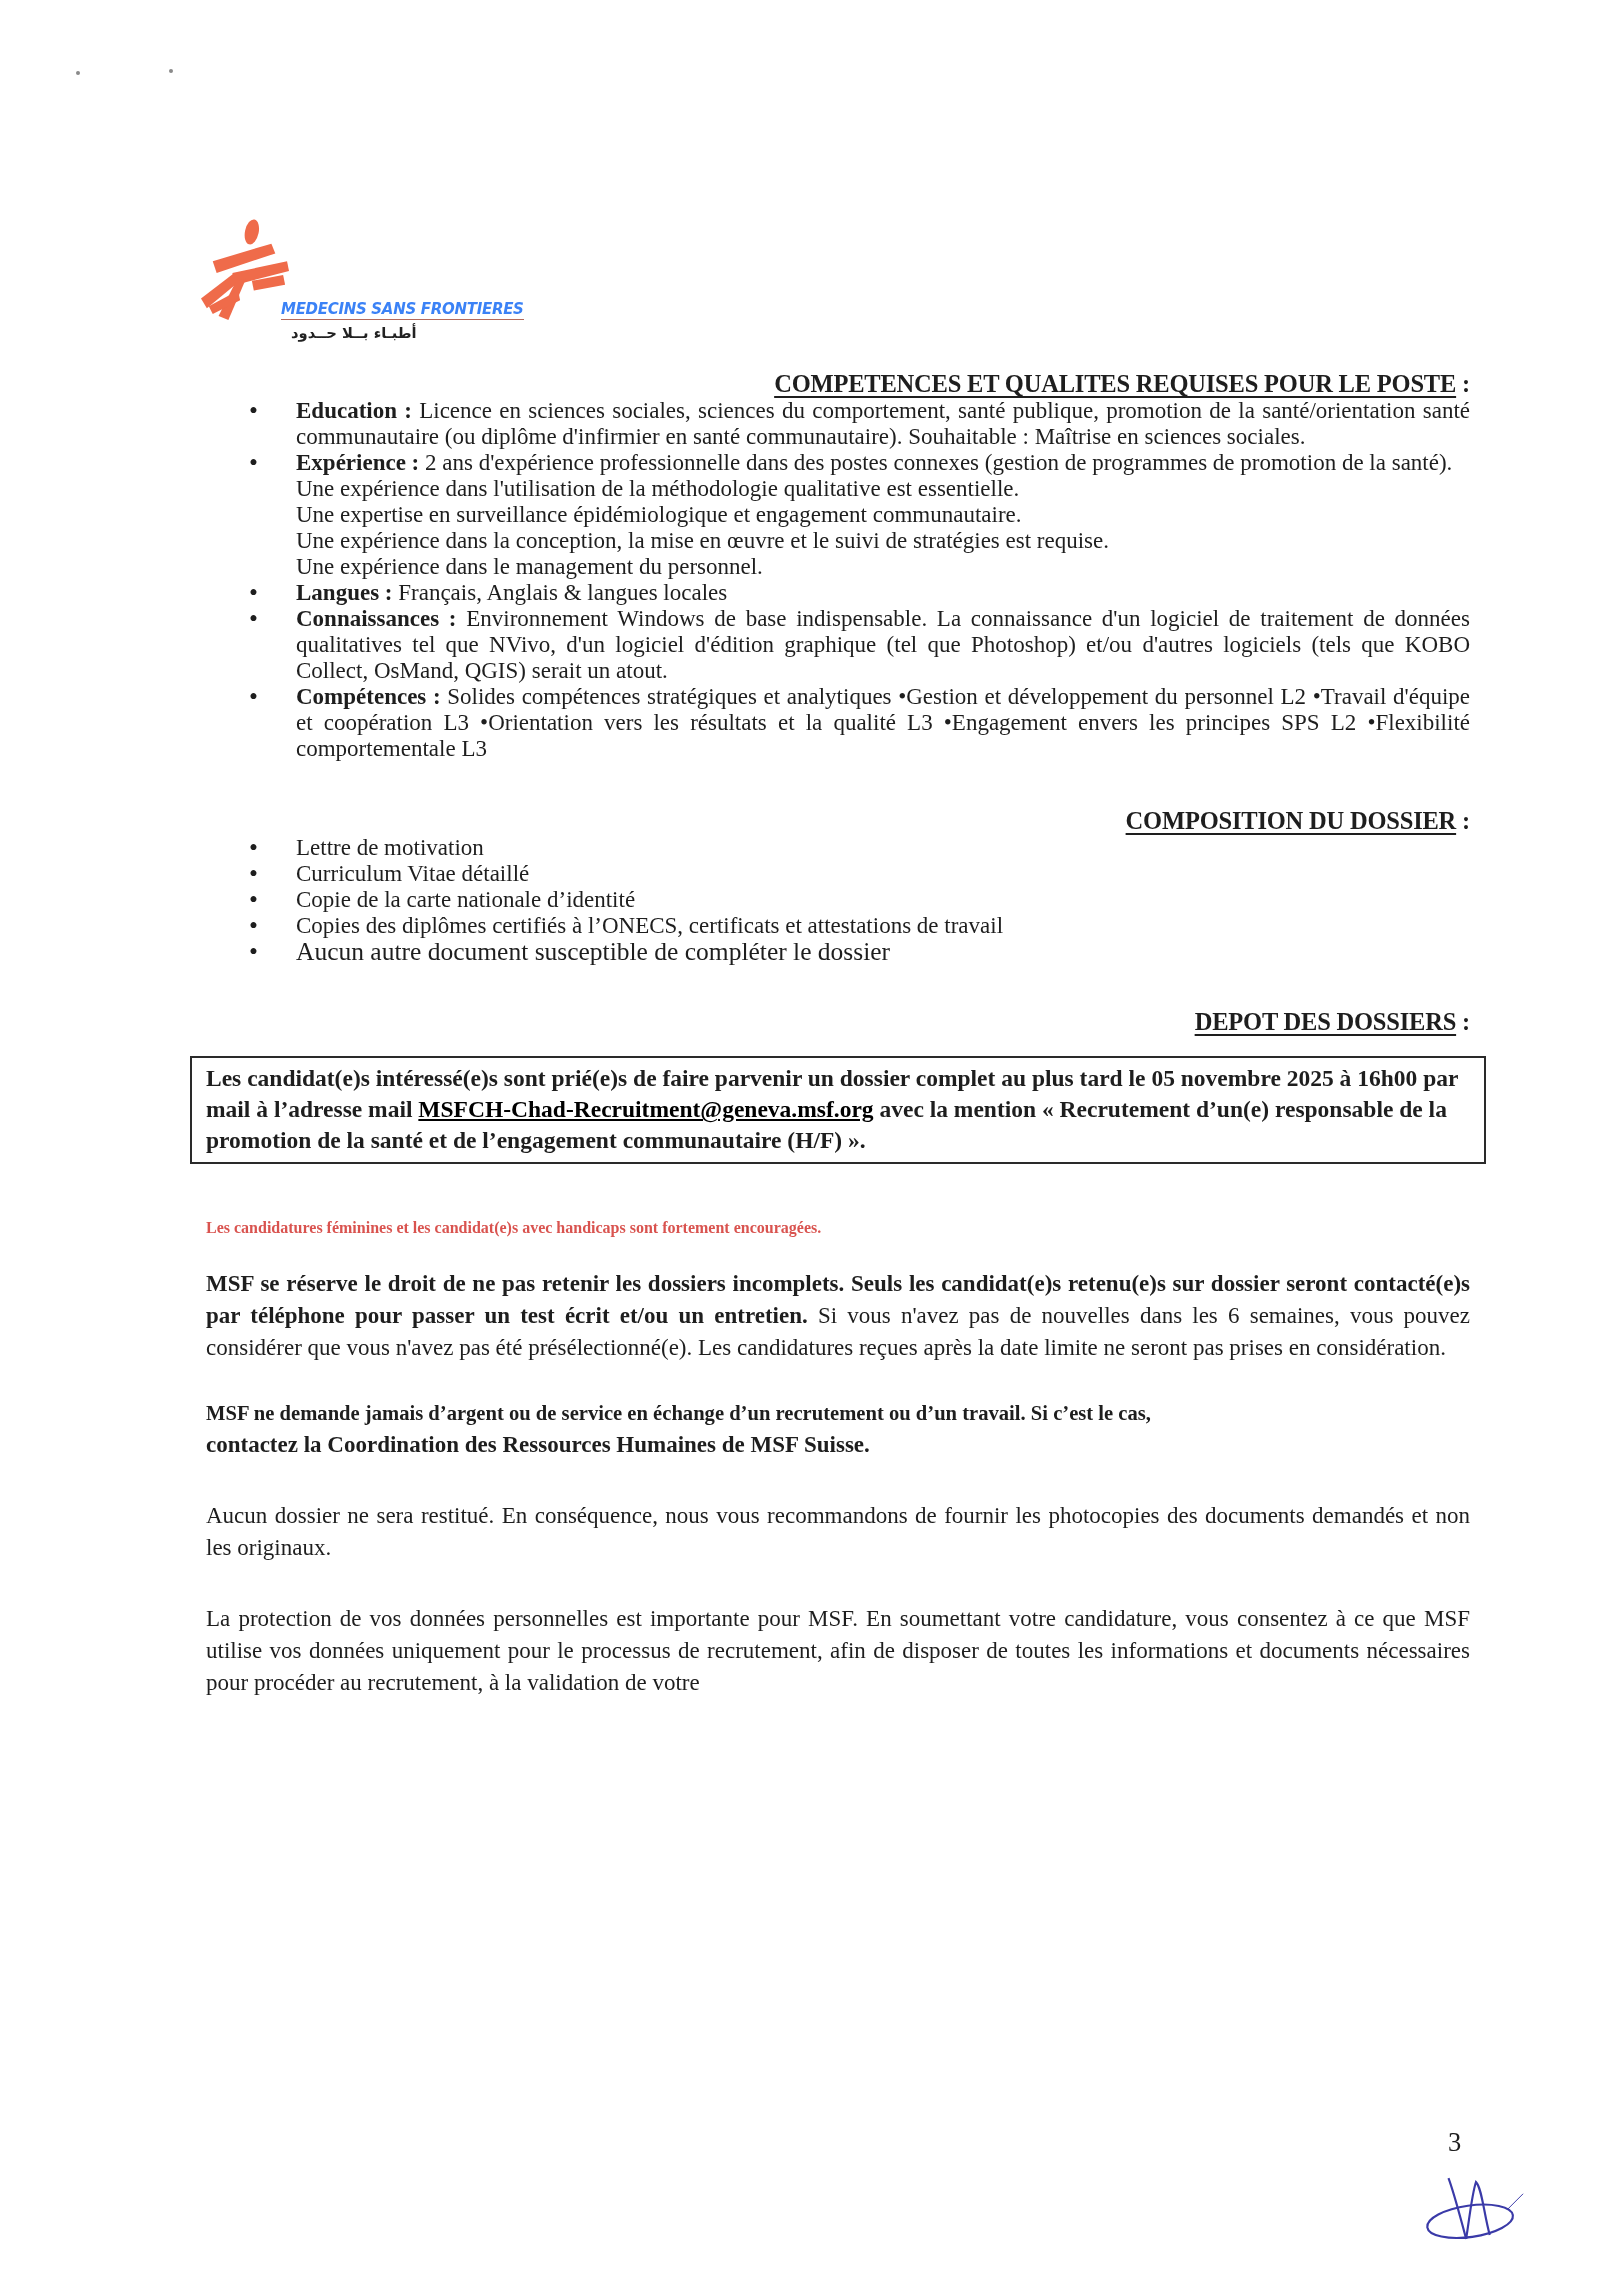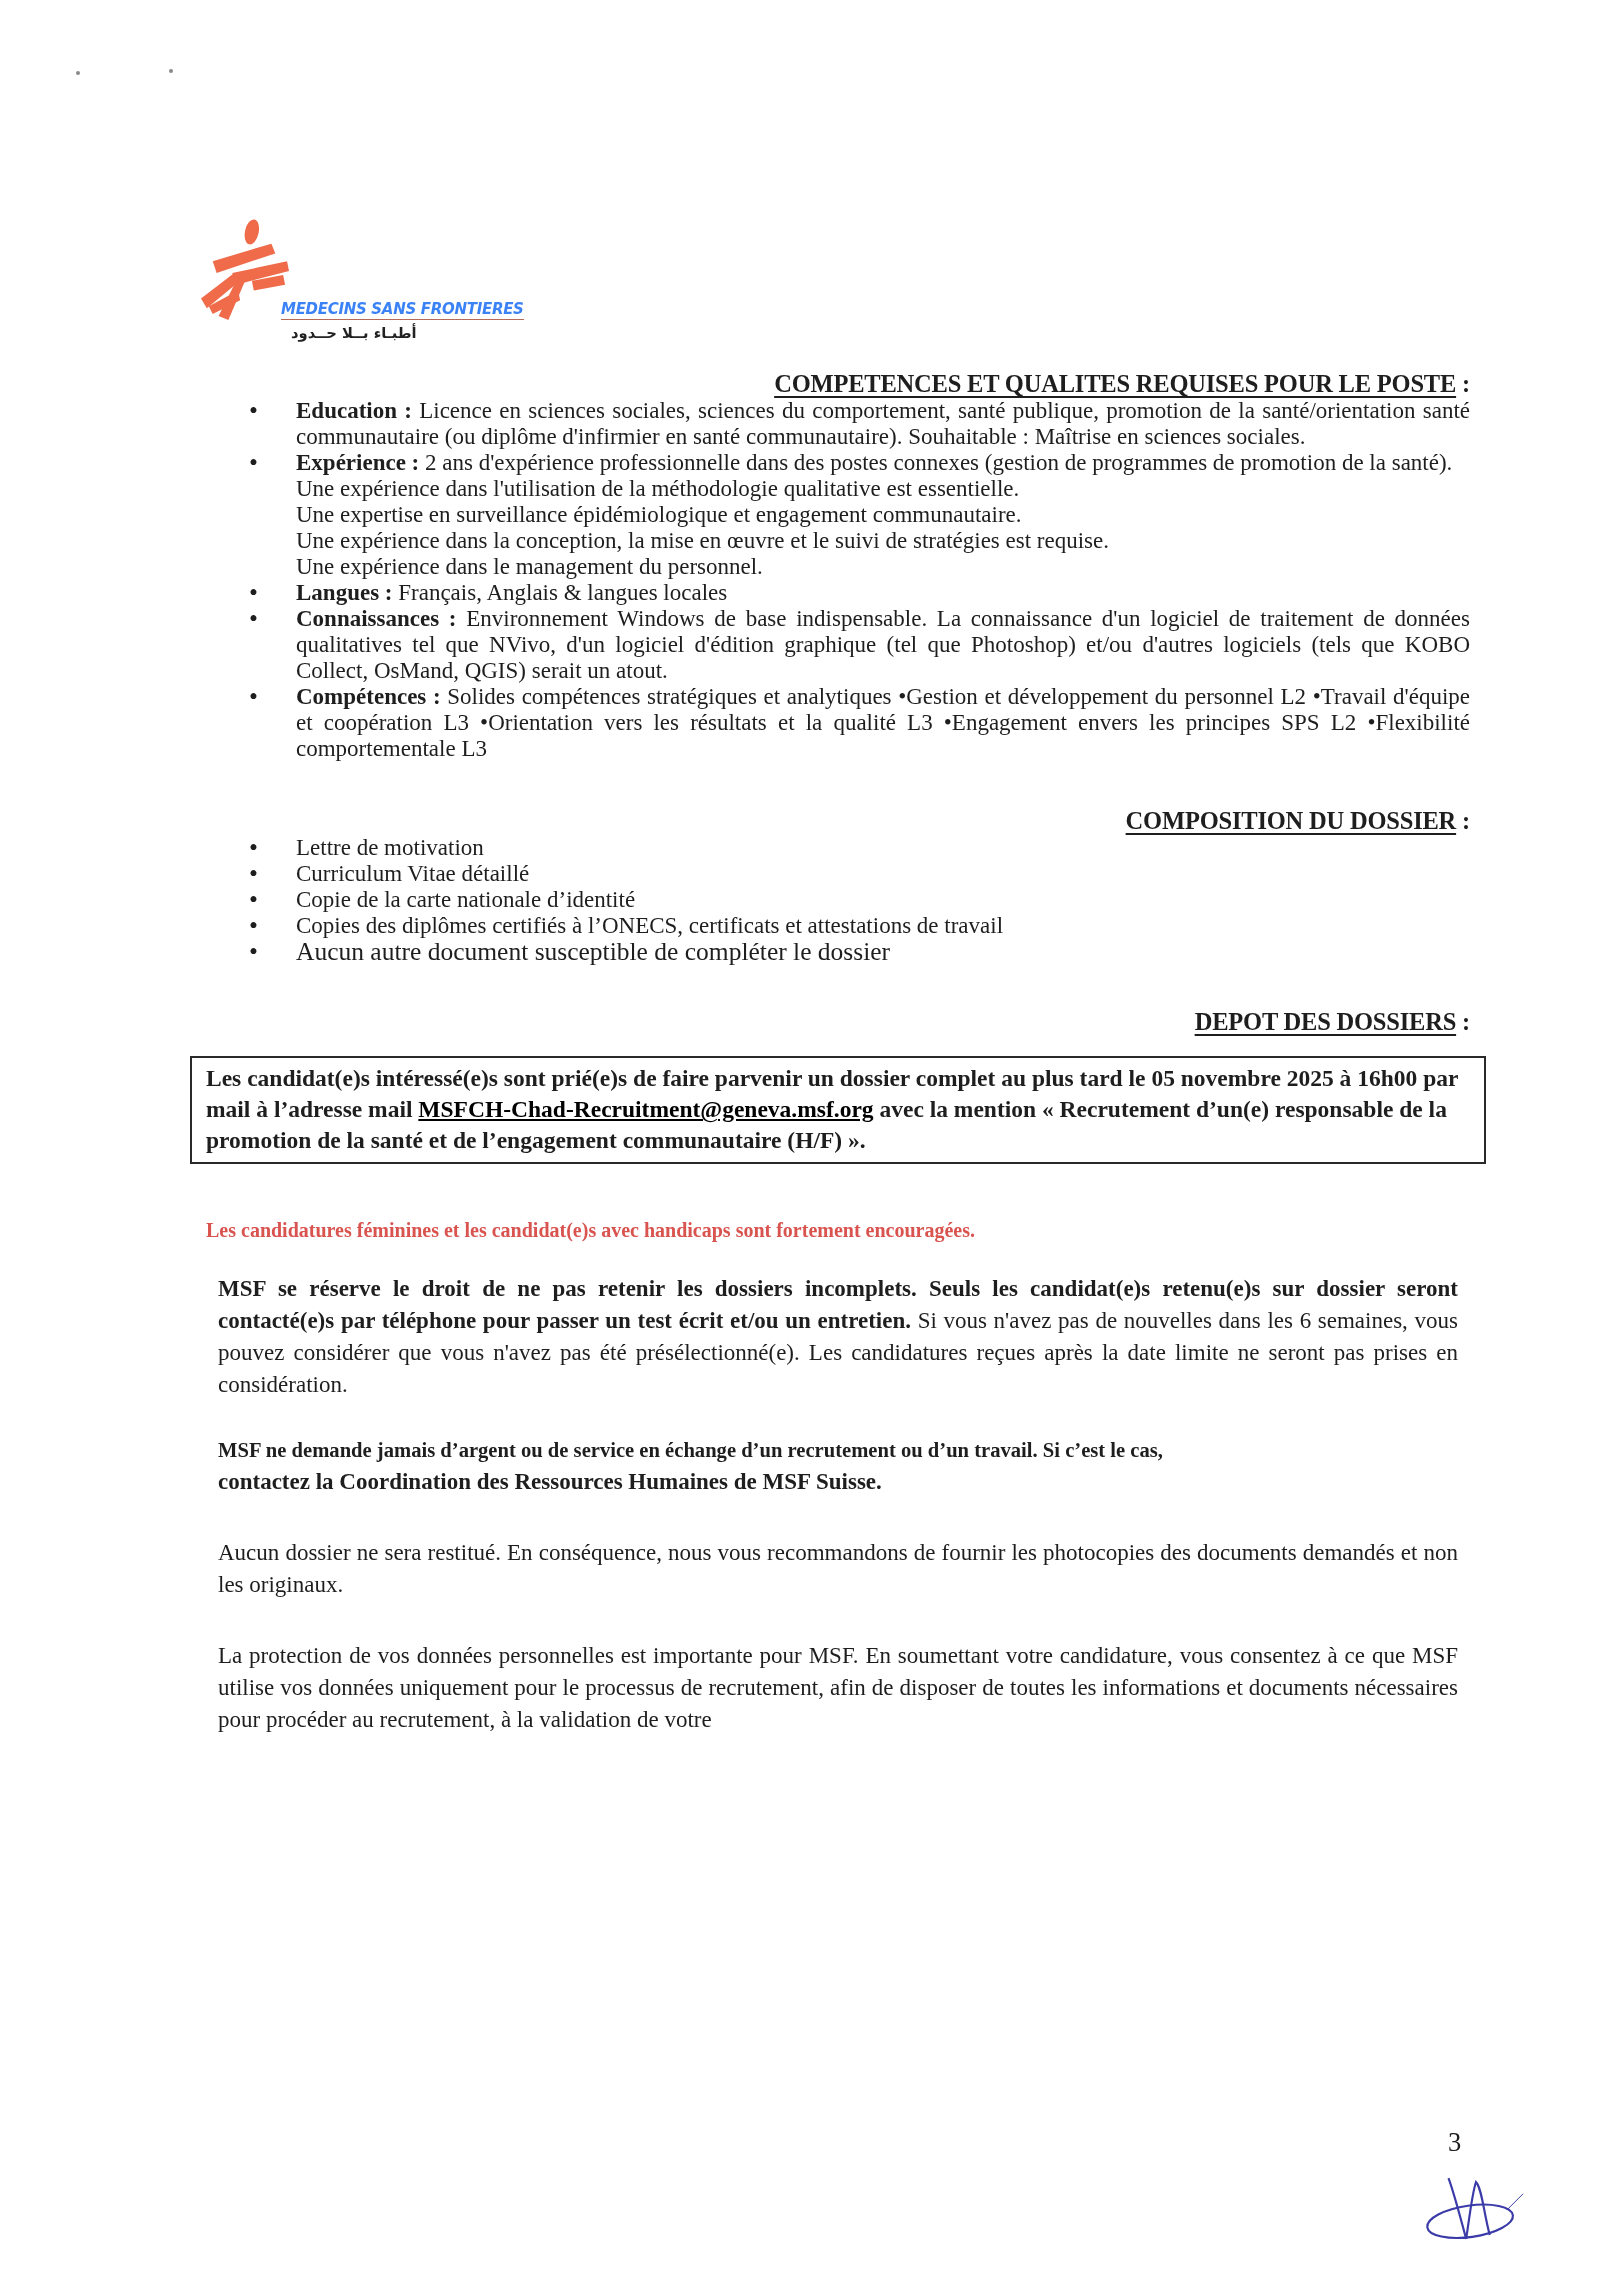--- a/index.html
+++ b/index.html
@@ -54,24 +54,24 @@
     .dossier-list li.big { font-size: 25.5px; }
 
     .deposit-box {
       margin-top: 19.6px; margin-left: -15.7px;
       border: 2px solid #2a2a2a; padding: 5.9px 13.7px 5.9px 13.7px; width: 1264px;
       font-weight: bold; font-size: 23.5px; line-height: 31px;
     }
     .deposit-box a { color: #000000; text-decoration: underline; }
 
     .encourage {
-      margin-top: 55px; color: #d9534f; font-weight: bold; font-size: 20px;
+      margin-top: 55px; color: #d9534f; font-weight: bold; font-size: 16px;
     }
     p.para {
-      margin: 12px; font-size: 23px; line-height: 32px; text-align: justify;
+      margin: 0; font-size: 23px; line-height: 32px; text-align: justify;
     }
     .p1 { margin-top: 31px !important; }
     .p2 { margin-top: 33px !important; }
     .p2 { font-weight: bold; font-size: 20.6px !important; }
     .p2 .big { font-size: 23px; }
     .p3 { margin-top: 39px !important; }
     .p4 { margin-top: 39px !important; }
 
     .page-number { position: absolute; left: 1448px; top: 2127px; font-size: 26.5px; }
     .signature { position: absolute; left: 1421px; top: 2174px; }

